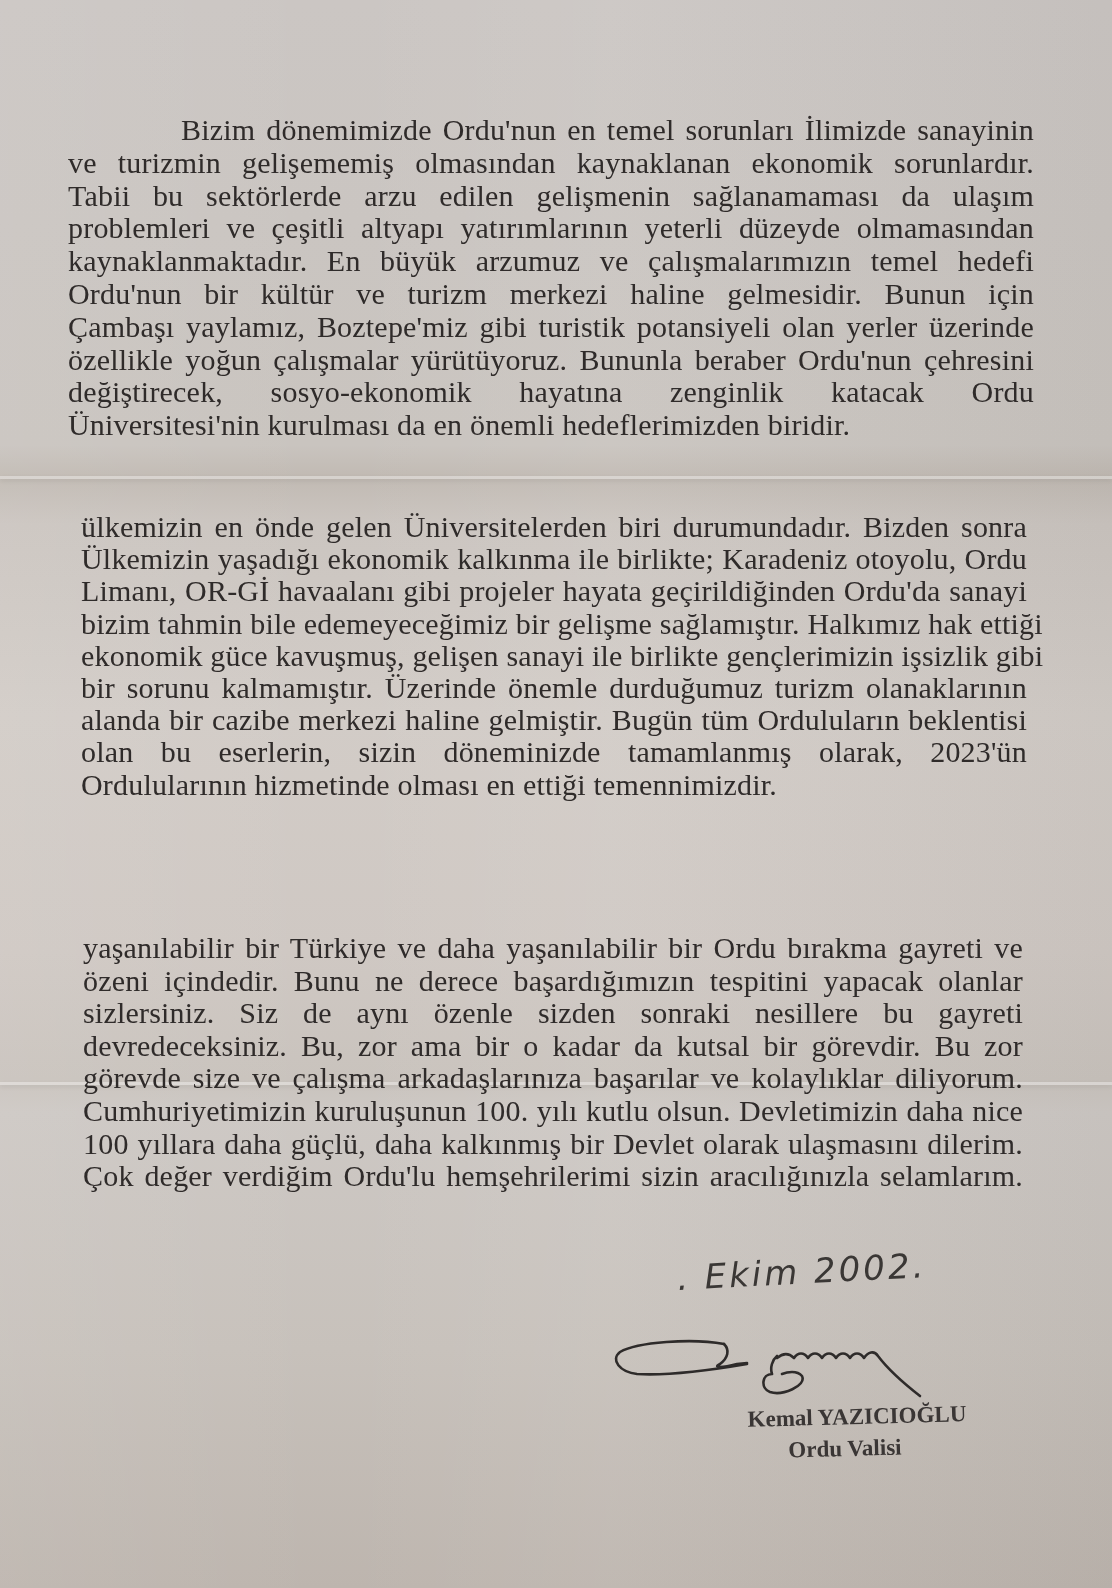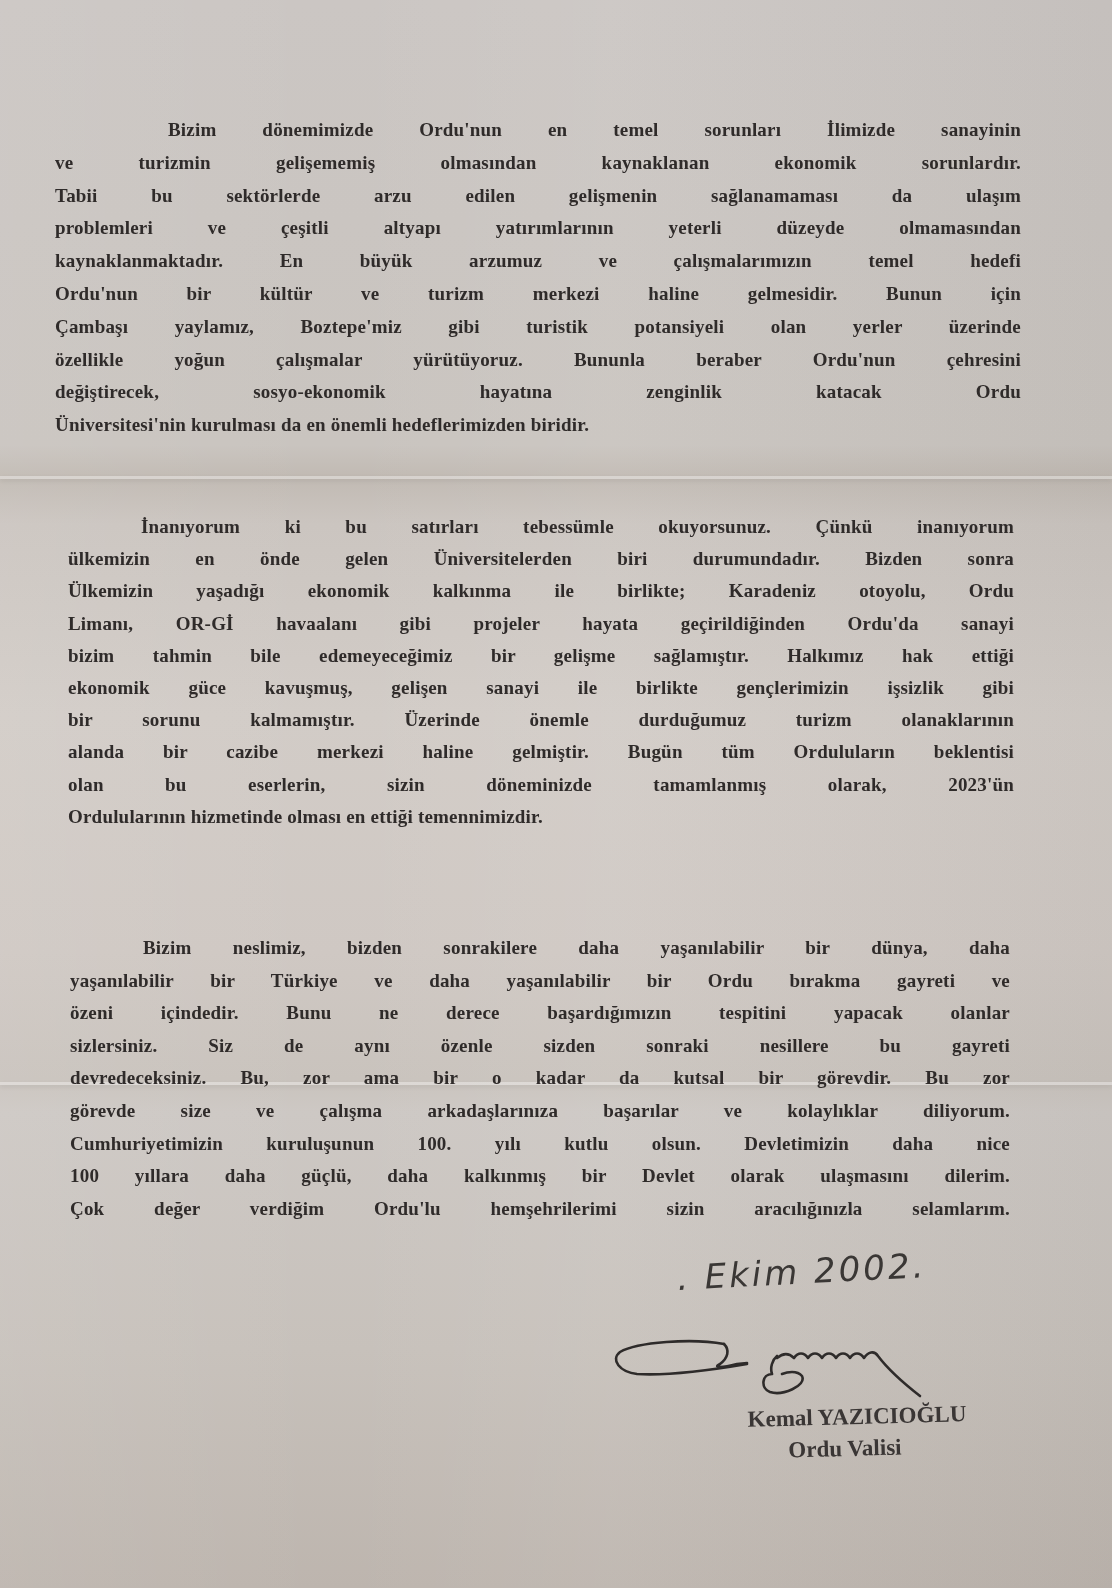--- a/index.html
+++ b/index.html
@@ -29,25 +29,26 @@
       width: 1112px;
       height: 3px;
       background: rgba(255,255,255,0.35);
       box-shadow: 0 2px 4px rgba(0,0,0,0.08);
     }
     .fold.f1 { top: 476px; }
     .fold.f2 { top: 1082px; }
     .text {
       position: absolute;
       color: #2f2b2a;
-      font-weight: bold;
-      font-size: 19px;
+      font-weight: normal;
+      font-size: 30px;
       line-height: 32.5px;
       text-align: justify;
       letter-spacing: 0.2px;
+      margin-left: 13px;
     }
     .line {
       display: block;
       text-align: justify;
       text-align-last: justify;
       white-space: nowrap;
       height: 32.5px;
       overflow: visible;
     }
     .line.last {
@@ -107,34 +108,32 @@
     <span class="line">problemleri ve çeşitli altyapı yatırımlarının yeterli düzeyde olmamasından</span>
     <span class="line">kaynaklanmaktadır. En büyük arzumuz ve çalışmalarımızın temel hedefi</span>
     <span class="line">Ordu'nun bir kültür ve turizm merkezi haline gelmesidir. Bunun için</span>
     <span class="line">Çambaşı yaylamız, Boztepe'miz gibi turistik potansiyeli olan  yerler üzerinde</span>
     <span class="line">özellikle yoğun çalışmalar yürütüyoruz. Bununla beraber Ordu'nun çehresini</span>
     <span class="line">değiştirecek, sosyo-ekonomik hayatına zenginlik katacak Ordu</span>
     <span class="line last">Üniversitesi'nin kurulması da en önemli hedeflerimizden biridir.</span>
   </div>
 
   <div class="text p2">
-    <span class="line indent" style="padding-left:73px">İnanıyorum ki bu satırları tebessümle okuyorsunuz. Çünkü inanıyorum</span>
     <span class="line">ülkemizin en önde gelen Üniversitelerden biri durumundadır. Bizden sonra</span>
     <span class="line">Ülkemizin yaşadığı ekonomik kalkınma ile birlikte; Karadeniz otoyolu, Ordu</span>
     <span class="line">Limanı, OR-Gİ havaalanı gibi projeler hayata geçirildiğinden Ordu'da sanayi</span>
     <span class="line">bizim tahmin bile edemeyeceğimiz bir gelişme sağlamıştır. Halkımız hak ettiği</span>
     <span class="line">ekonomik güce kavuşmuş, gelişen sanayi ile birlikte gençlerimizin işsizlik gibi</span>
     <span class="line">bir sorunu kalmamıştır. Üzerinde önemle durduğumuz turizm olanaklarının</span>
     <span class="line">alanda bir cazibe merkezi haline gelmiştir. Bugün  tüm Orduluların beklentisi</span>
     <span class="line">olan  bu eserlerin, sizin döneminizde tamamlanmış olarak, 2023'ün</span>
     <span class="line last">Ordulularının hizmetinde olması en ettiği temennimizdir.</span>
   </div>
 
   <div class="text p3">
-    <span class="line indent" style="padding-left:73px">Bizim neslimiz, bizden sonrakilere daha yaşanılabilir bir dünya, daha</span>
     <span class="line">yaşanılabilir bir Türkiye ve daha yaşanılabilir bir Ordu bırakma gayreti ve</span>
     <span class="line">özeni içindedir. Bunu ne derece başardığımızın tespitini yapacak olanlar</span>
     <span class="line">sizlersiniz. Siz de aynı özenle sizden sonraki nesillere bu gayreti</span>
     <span class="line">devredeceksiniz. Bu, zor ama bir o kadar da kutsal bir görevdir. Bu zor</span>
     <span class="line">görevde size ve çalışma arkadaşlarınıza başarılar ve kolaylıklar diliyorum.</span>
     <span class="line">Cumhuriyetimizin kuruluşunun 100. yılı kutlu olsun. Devletimizin daha nice</span>
     <span class="line">100 yıllara daha güçlü, daha kalkınmış bir Devlet olarak ulaşmasını dilerim.</span>
     <span class="line">Çok değer verdiğim Ordu'lu hemşehrilerimi sizin aracılığınızla selamlarım.</span>
   </div>
 

